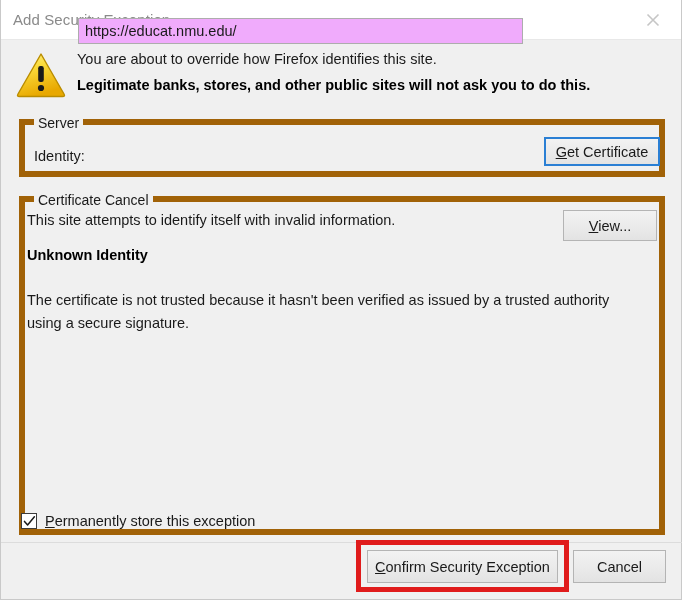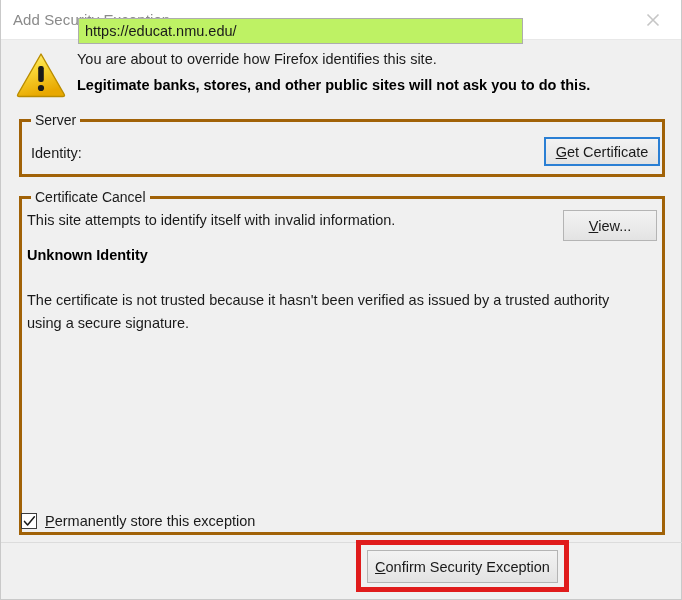--- a/index.html
+++ b/index.html
@@ -87,21 +87,21 @@
     top: 36px;
     font-size: 14.5px;
     font-weight: bold;
     color: #000000;
     white-space: nowrap;
   }
 
   
   .groupbox {
     position: absolute;
-    border: 3px solid #a16207;
+    border: 6px solid #a16207;
     box-sizing: border-box;
     background: transparent;
     padding-left: 48px;
   }
   .group-legend {
     position: absolute;
     top: -10px;
     left: 9px;
     background: #f0f0f0;
     padding: 0 4px;
@@ -132,21 +132,21 @@
     color: #1a1a1a;
     white-space: nowrap;
   }
   .loc-input {
     position: absolute;
     left: 77px;
     top: 18px;
     width: 445px;
     height: 26px;
     box-sizing: border-box;
-    background: #bef264;
+    background: #f0abfc;
     border: 1px solid #adadad;
     font-family: "Liberation Sans", sans-serif;
     font-size: 14.5px;
     color: #1a1a1a;
     padding: 0 6px;
     outline: none;
   }
 
   
   .btn {
@@ -329,16 +329,19 @@
       </svg>
     </div>
     <div class="checkbox-label"><span class="akey">P</span><span>ermanently store this exception</span></div>
   </div>
 
   <div class="footer-sep"></div>
   <div class="btn" id="confirm-btn">
     <span class="akey">C</span>
       <span>onfirm Security Exception</span>
   </div>
+  <div class="btn" id="cancel-btn">
+    <span>Cancel</span>
+  </div>
 
   <div class="highlight-box"></div>
 
 </div>
 
 </body></html>

